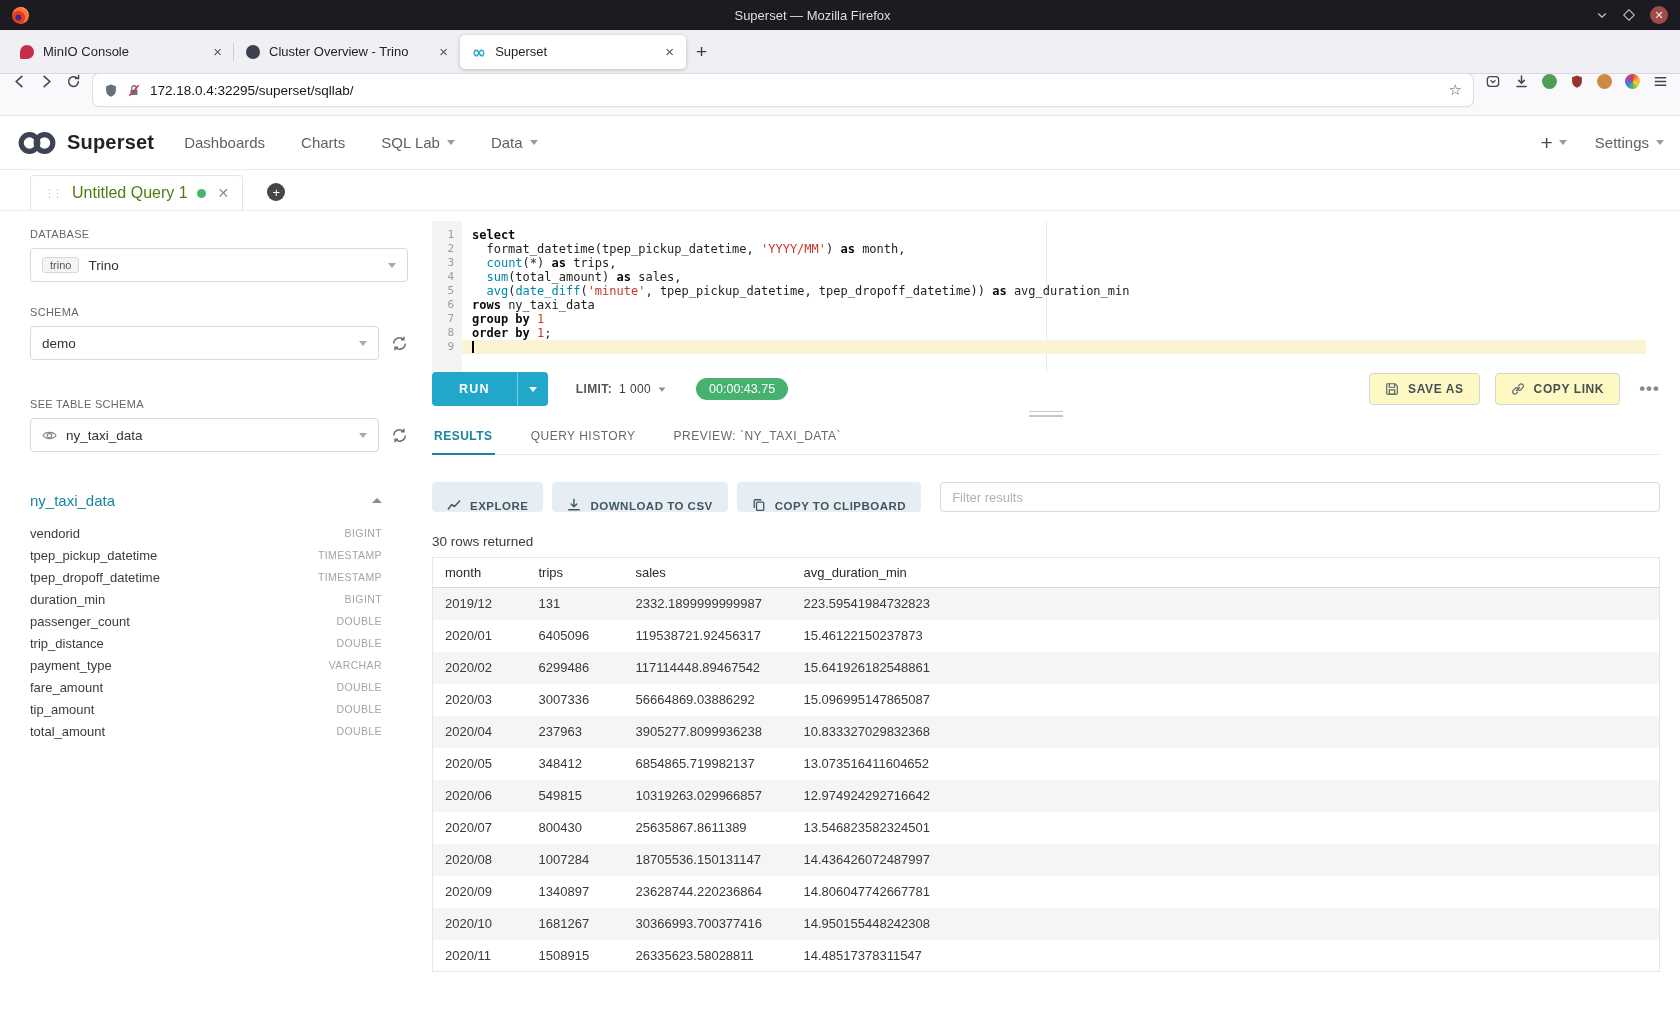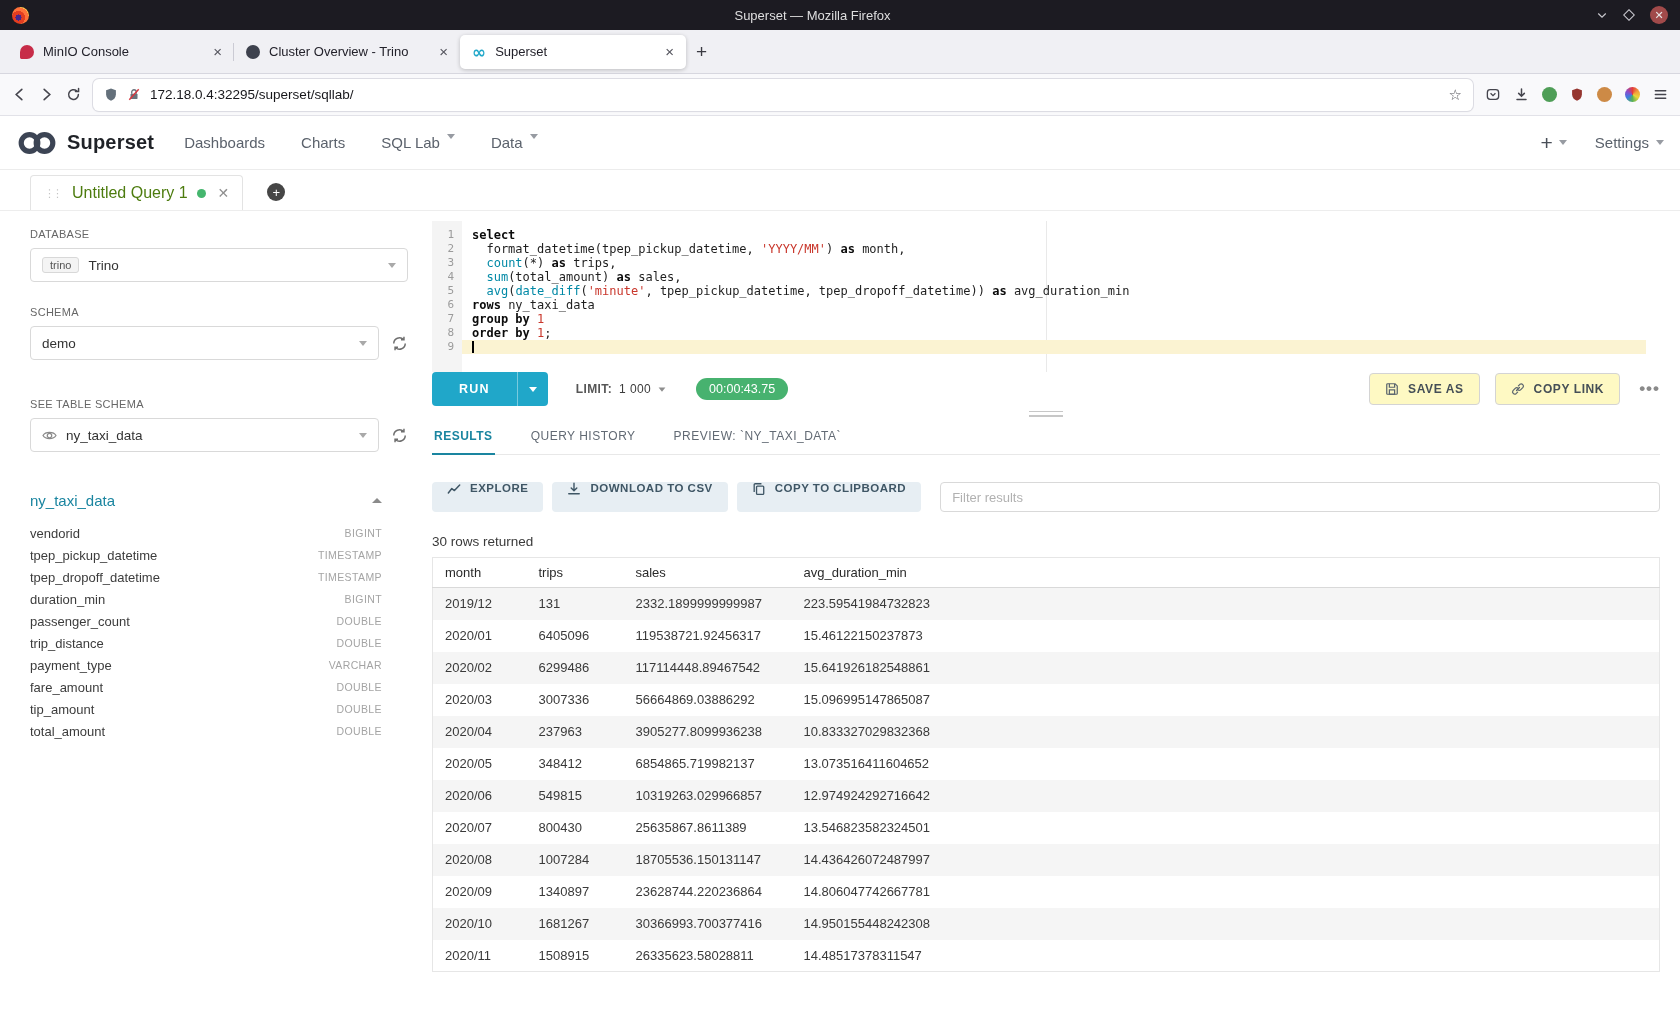--- a/index.html
+++ b/index.html
@@ -21,37 +21,37 @@
   .btab.active{background:#fff;box-shadow:0 1px 4px rgba(0,0,0,.22)}
   .btab:not(.active):not(:first-child)::before{content:"";position:absolute;left:-1px;top:8px;height:18px;border-left:1px solid #cbcbd4}
   .btab-title{flex:1;white-space:nowrap;overflow:hidden}
   .btab-close{color:#55555e;font-size:15px}
   .fav{width:14px;height:14px;border-radius:50%;flex-shrink:0;display:flex;align-items:center;justify-content:center}
   .fav.minio{background:#c72c48;border-radius:50% 50% 50% 10%}
   .fav.trino{background:#3d414d}
   .fav.superset{background:transparent;color:#20a7c9;font:bold 17px/14px "DejaVu Sans",sans-serif;width:auto}
   .newtab{font-size:19px;color:#3a3a42;margin-left:10px}
 
-  .urlbar-row{height:42px;background:#f9f9fb;border-bottom:1px solid #e2e2e8;display:flex;align-items:center;padding:0 12px;gap:12px}
+  .urlbar-row{height:42px;background:#f9f9fb;border-bottom:1px solid #e2e2e8;display:flex;align-items:flex-start;padding:0 12px;gap:12px}
   .nav-ico{color:#45454d}
   .url-box{flex:1;height:32px;background:#fff;border-radius:6px;box-shadow:0 0 0 1px #dcdce3,0 1px 2px rgba(0,0,0,.05);display:flex;align-items:center;padding:0 11px;gap:9px}
   .url-text{flex:1;font-size:13.5px;color:#17171b}
   .star{color:#55555c;font-size:15px}
   .chrome-right{display:flex;align-items:center;gap:13px}
   .ext-dot{width:15px;height:15px;border-radius:50%}
   .ext-green{background:#4f9e57}
   .ext-orange{background:#cd8a46}
   .ext-pin{background:conic-gradient(#e23c3c,#f1a23c,#ead63a,#58b158,#3c7de2,#8e4cc9,#e23c3c)}
 
   
   .app-header{height:54px;display:flex;align-items:center;padding:0 16px;border-bottom:1px solid #ececec;background:#fff}
   .brand{display:flex;align-items:center;gap:9px}
   .brand-name{font-size:20px;font-weight:700;color:#1f2227;letter-spacing:.2px}
   .main-nav{display:flex;gap:36px;margin-left:30px;font-size:15px;color:#5b626c}
-  .nav-item{display:flex;align-items:flex-start;gap:7px}
+  .nav-item{display:flex;align-items:center;gap:7px}
   .caret-down{width:0;height:0;border-left:4.5px solid transparent;border-right:4.5px solid transparent;border-top:5px solid #979ba2}
   .header-right{margin-left:auto;display:flex;align-items:center;gap:28px}
   .plus-btn{display:flex;align-items:center;gap:6px;font-size:21px;color:#494f58}
   .settings-btn{display:flex;align-items:center;gap:7px;font-size:15px;color:#5b626c}
 
   
   .qtabs-row{height:41px;display:flex;align-items:flex-end;padding-left:30px;border-bottom:1px solid #ededed;background:#fff}
   .qtab{height:35px;display:flex;align-items:center;gap:9px;padding:0 13px;border:1px solid #e3e3e3;border-bottom:none;border-radius:4px 4px 0 0;background:#fff}
   .qtab-grip{color:#c4c4c4;font-size:11px;letter-spacing:-3px;padding-right:3px}
   .qtab-label{color:#4d7c0f;font-size:16px}
@@ -112,21 +112,21 @@
 
   
   .grip-zone{height:15px;display:flex;align-items:center;justify-content:center;flex-shrink:0}
   .grip{width:34px;display:flex;flex-direction:column;gap:3px}
   .grip i{height:1.5px;background:#c7c7c7}
   .res-tabs{display:flex;gap:34px;border-bottom:1px solid #e8e8e8;flex-shrink:0}
   .res-tab{padding:8px 2px 10px;font-size:12px;letter-spacing:.5px;color:#626a74}
   .res-tab.active{color:#1a85a0;border-bottom:2px solid #1a85a0;margin-bottom:-1px;font-weight:600}
   .res-actions-row{display:flex;align-items:center;margin-top:27px;flex-shrink:0}
   .res-actions{display:flex;align-items:center;gap:9px}
-  .action-btn{height:30px;background:#e7eef3;border:none;border-radius:4px;display:flex;align-items:flex-start;gap:9px;padding:0 15px;font:700 11.5px "Liberation Sans",sans-serif;letter-spacing:.5px;color:#3f5665}
+  .action-btn{height:30px;background:#e7eef3;border:none;border-radius:4px;display:flex;align-items:flex-end;gap:9px;padding:0 15px;font:700 11.5px "Liberation Sans",sans-serif;letter-spacing:.5px;color:#3f5665}
   .ab-icon{display:flex}
   .filter-input{flex:1;margin-left:19px;height:30px;border:1px solid #d9d9d9;border-radius:4px;padding:0 11px;font:13px "Liberation Sans",sans-serif;color:#333;outline:none}
   .filter-input::placeholder{color:#b1b1b1}
   .rows-returned{margin-top:22px;font-size:13.5px;color:#3a3a3a;flex-shrink:0}
   .res-table{margin-top:8px;width:100%;border-collapse:collapse;table-layout:fixed;border:1px solid #e6e6e6}
   .res-table th{height:30px;text-align:left;padding:0 12px;font-size:13px;font-weight:400;color:#2a2a2a;border-bottom:1px solid #d9d9d9;background:#fff}
   .res-table td{height:32px;padding:0 12px;font-size:13px;color:#3a3a3a;white-space:nowrap;overflow:hidden}
   .res-table tbody tr:nth-child(odd) td{background:#f5f5f5}
 </style>
 </head>

